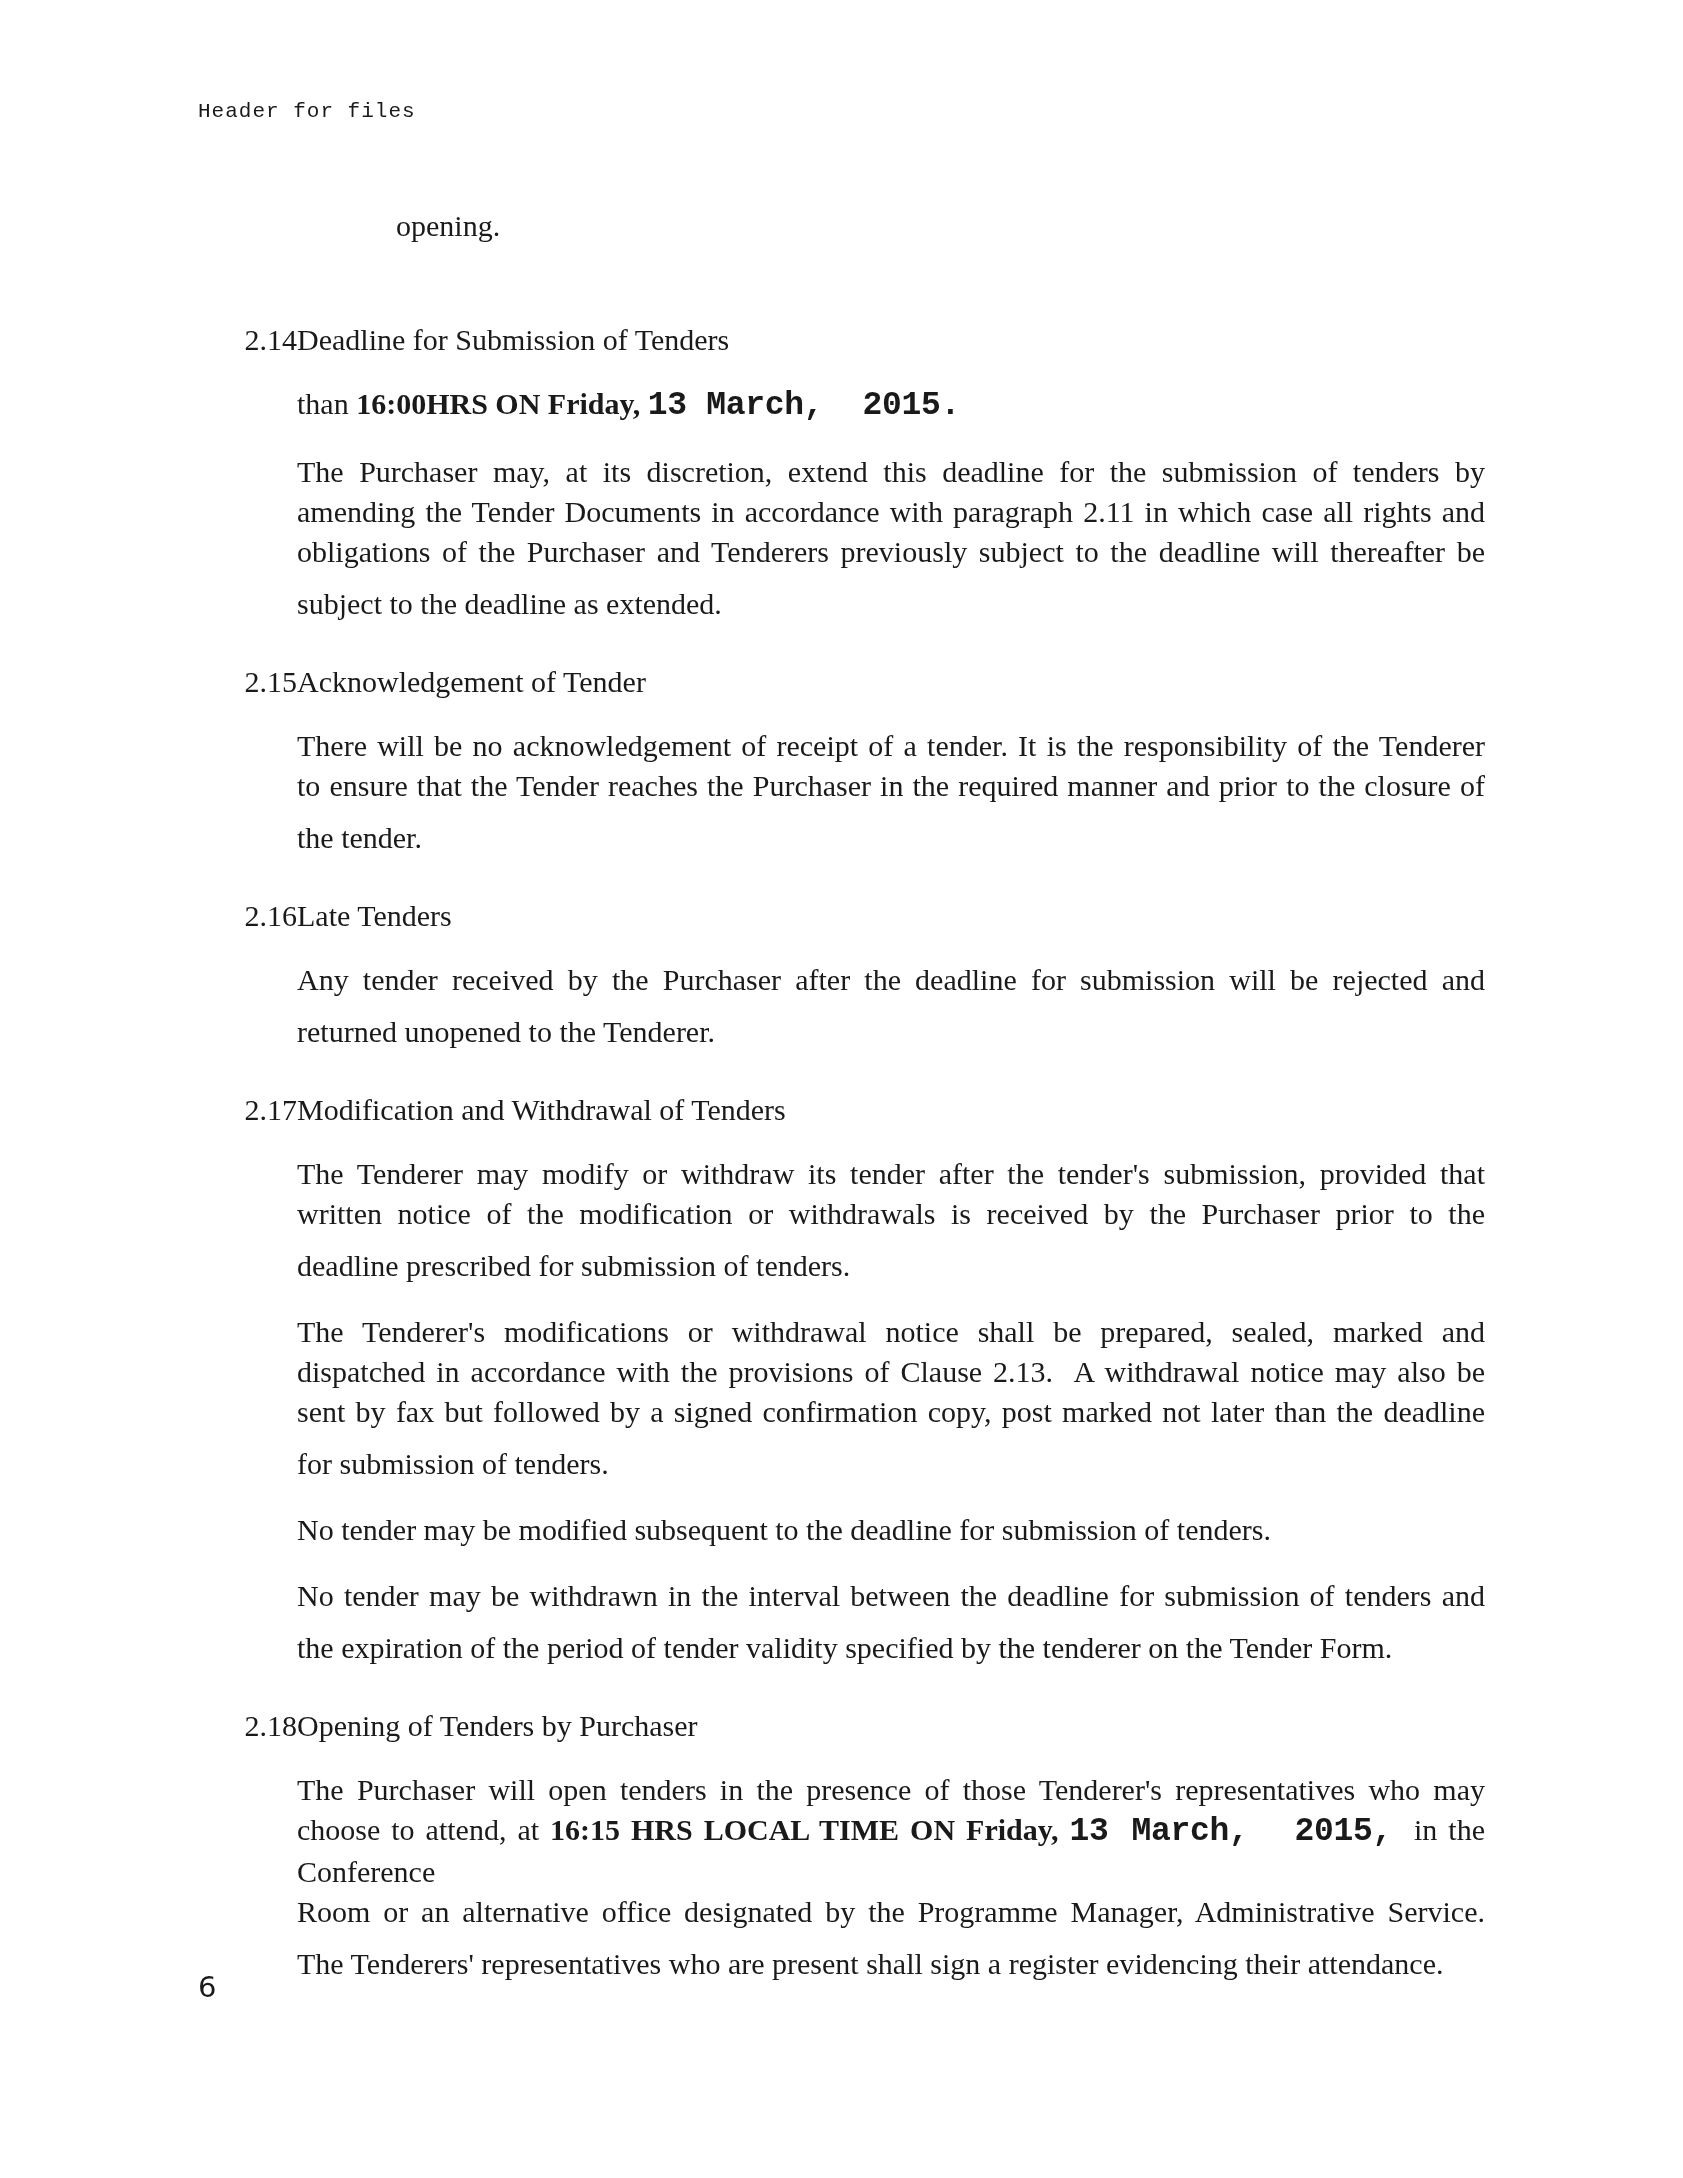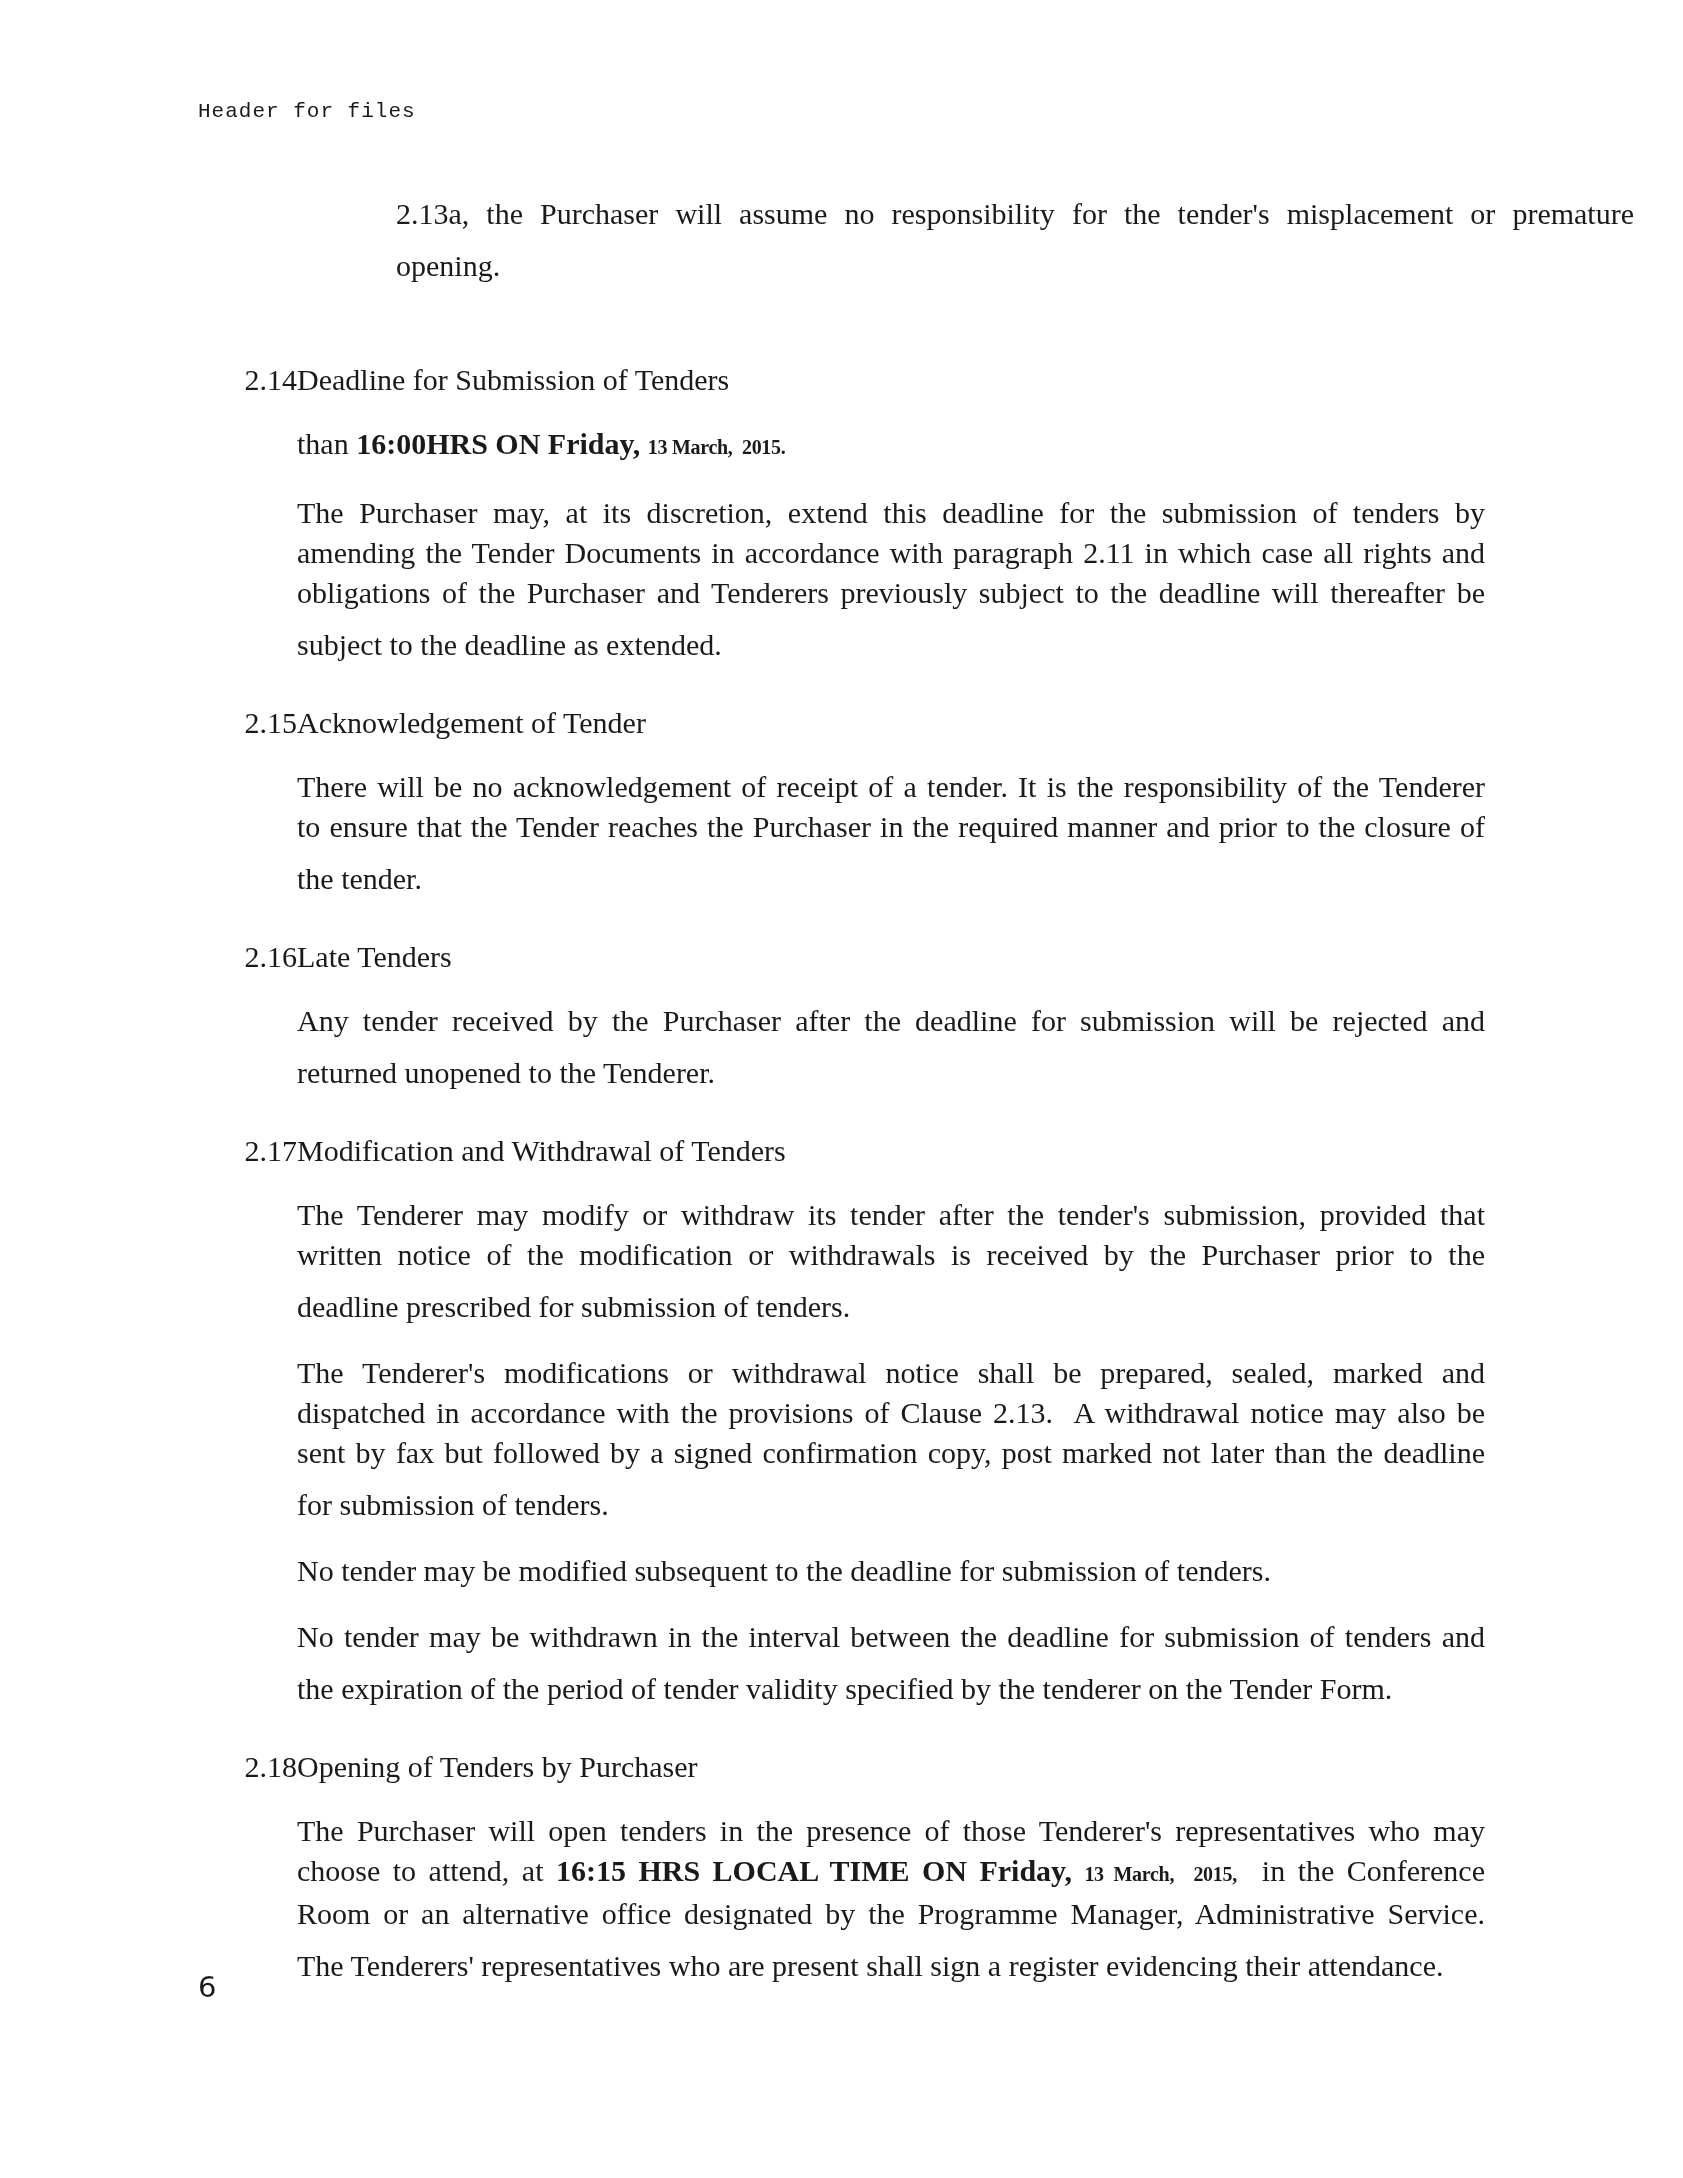--- a/index.html
+++ b/index.html
@@ -45,41 +45,40 @@
     width: 1287px;
     text-align: right;
   }
   .sec-num { width: 99px; flex: none; }
   .para { margin-bottom: 26px; }
   .para:last-child { margin-bottom: 0; }
   .line { text-align: justify; text-align-last: justify; }
   .line.last { text-align-last: left; margin-top: 12px; }
   .bs { font-weight: bold; }
   .bc {
-    font-family: Liberation Serif, serif;
+    font-family: Liberation Mono, monospace;
     font-weight: bold;
-    font-size: 20px;
+    font-size: 33px;
     letter-spacing: -0.3px;
   }
   .page-number {
     position: absolute;
     left: 198px;
     top: 1970px;
     font-family: "DejaVu Sans", "Liberation Sans", sans-serif;
     font-size: 29px;
   }
 </style>
 </head>
 <body>
 
 <div class="doc-header">Header for files</div>
 
 <div id="content">
     <div class="cont-para">
-      <div class="line"><span>2.13a, the Purchaser will assume no responsibility for the tender's misplacement or premature</span></div>
       <div class="line last"><span>opening.</span></div>
     </div>
     <div class="section">
       <div class="section-heading">
         <span class="sec-num">2.14</span>
         <span class="sec-title">Deadline for Submission of Tenders</span>
       </div>
       <div class="para">
         <div class="line last"><span>than </span><span class="bs">16:00HRS ON Friday, </span><span class="bc">13 March,&nbsp; 2015.</span></div>
       </div>

